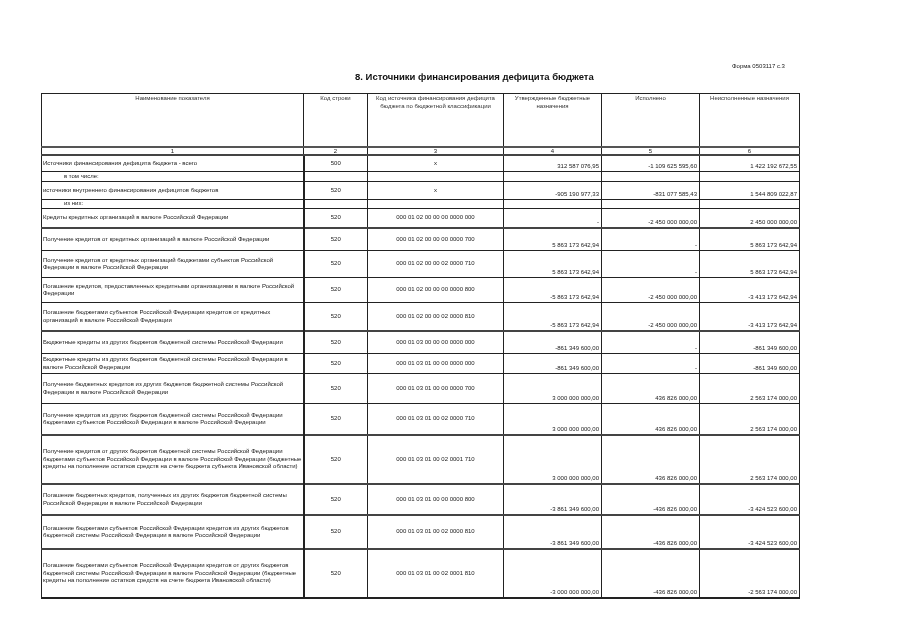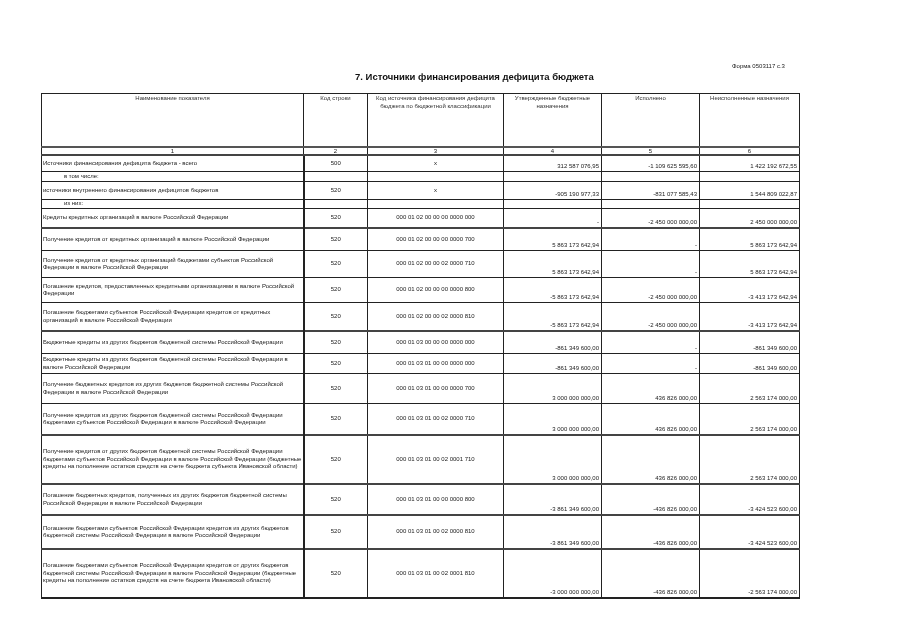--- a/index.html
+++ b/index.html
@@ -15,21 +15,21 @@
   .code { text-align:center; }
   .amt { text-align:right; vertical-align:bottom; padding-bottom:1px; padding-right:2px; }
   .indent { padding-left:22px; }
   .last td { border-bottom:2px solid #222; }
   .thick-top td { border-top:2px solid #444; }
 </style>
 </head>
 <body>
 
 <div class="form-code">Форма 0503117  с.3</div>
-<div class="title">7. Источники финансирования дефицита бюджета</div>
+<div class="title">8. Источники финансирования дефицита бюджета</div>
 
 <table>
   <colgroup>
     <col style="width:262px">
     <col style="width:64px">
     <col style="width:136px">
     <col style="width:98px">
     <col style="width:98px">
     <col style="width:100px">
   </colgroup>

